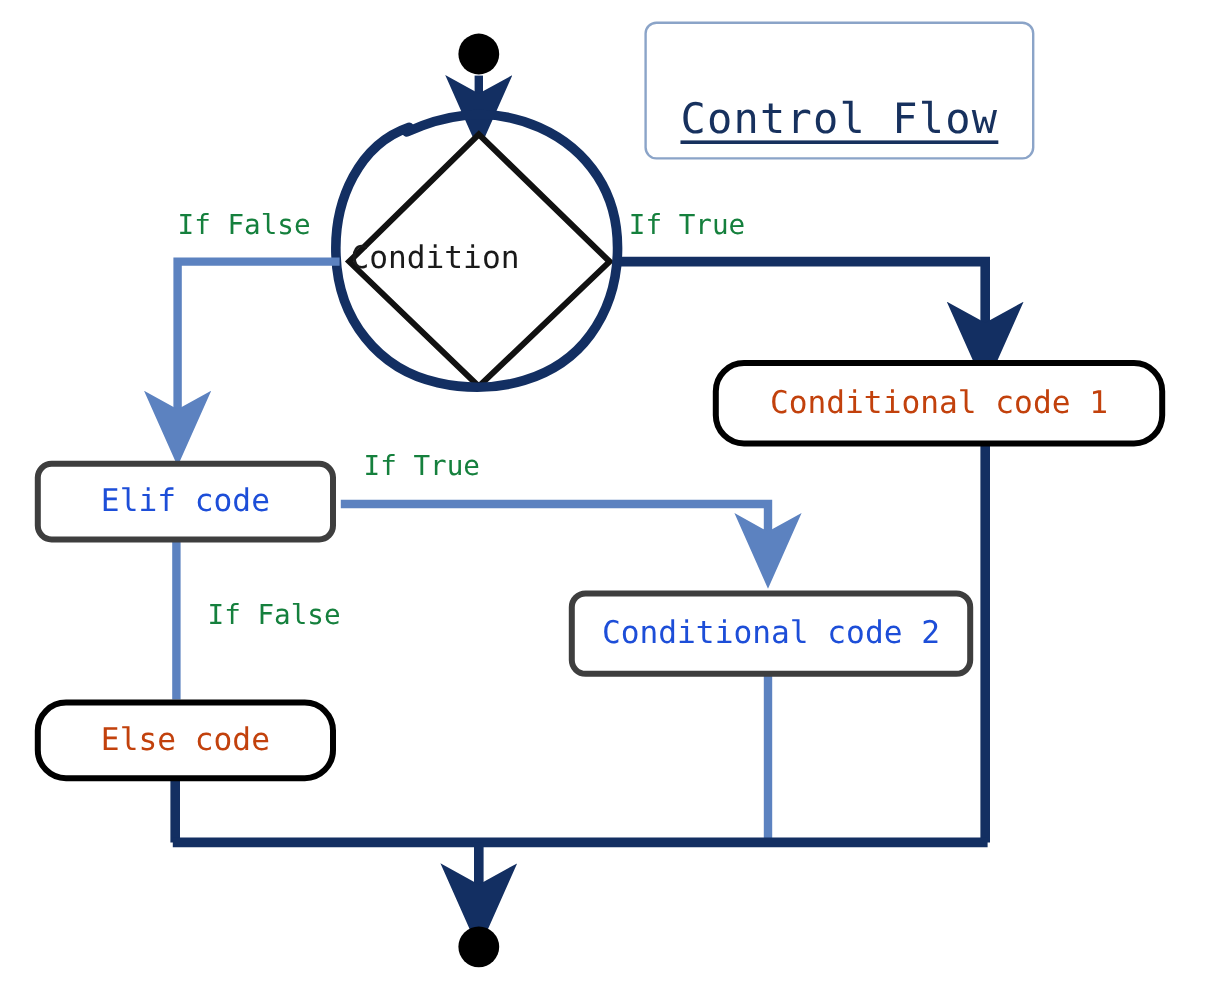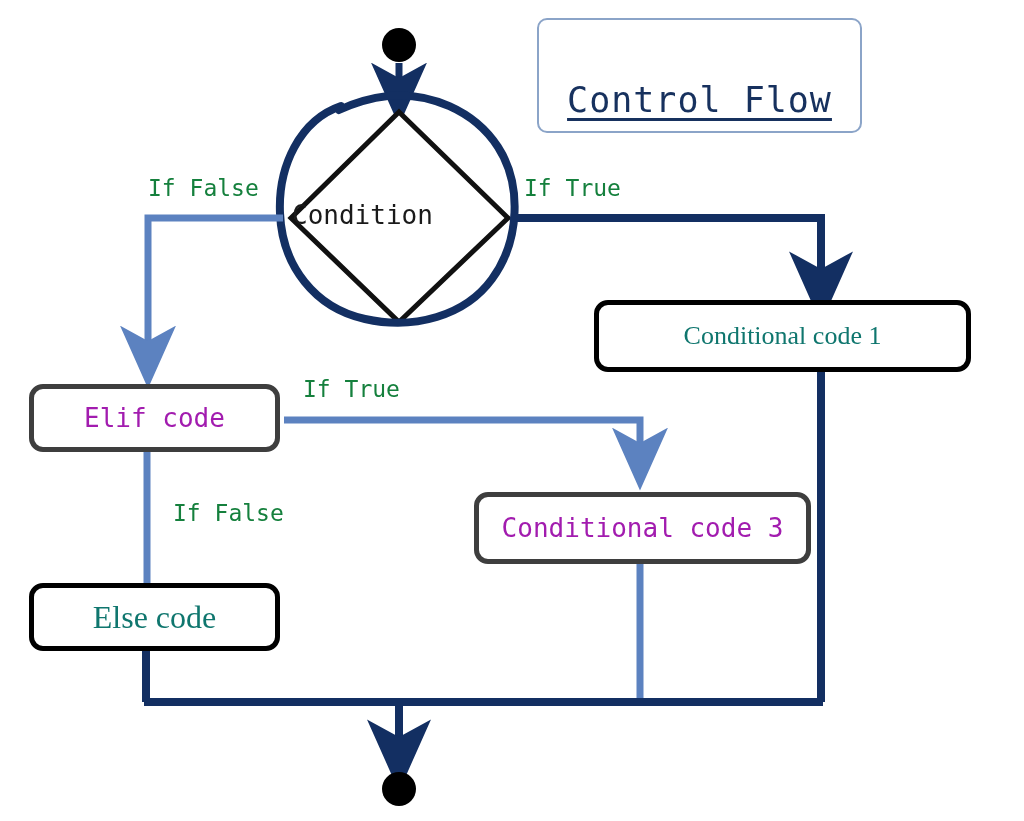--- a/index.html
+++ b/index.html
@@ -29,28 +29,27 @@
     box-sizing: border-box;
     display: flex;
     align-items: center;
     justify-content: center;
     background: #ffffff;
     font-family: "DejaVu Sans Mono", monospace;
     white-space: nowrap;
   }
   .node-black {
     border: 5px solid #000000;
-    border-radius: 14px;
-    color: #0f766e;
-    font-family: Liberation Serif, serif;
+    border-radius: 26px;
+    color: #c2410c;
   }
   .node-gray {
     border: 5px solid #3e3e3e;
     border-radius: 14px;
-    color: #a21caf;
+    color: #1d4ed8;
   }
   .title-box {
     position: absolute;
     box-sizing: border-box;
     border: 2px solid #8ba4c8;
     border-radius: 10px;
     background: #ffffff;
     display: flex;
     align-items: center;
     justify-content: center;
@@ -139,20 +138,20 @@
 
   <div class="node node-black" style="left:594px; top:300px; width:377px; height:72px; font-size:26px;">
     <span>Conditional code 1</span>
   </div>
 
   <div class="node node-gray" style="left:29px; top:384px; width:251px; height:68px; font-size:26px;">
     <span>Elif code</span>
   </div>
 
   <div class="node node-gray" style="left:474px; top:492px; width:337px; height:72px; font-size:26px;">
-    <span>Conditional code 3</span>
+    <span>Conditional code 2</span>
   </div>
 
-  <div class="node node-black" style="left:29px; top:583px; width:251px; height:68px; font-size:32px;">
+  <div class="node node-black" style="left:29px; top:583px; width:251px; height:68px; font-size:26px;">
     <span>Else code</span>
   </div>
 
 </div>
 
 </body></html>

